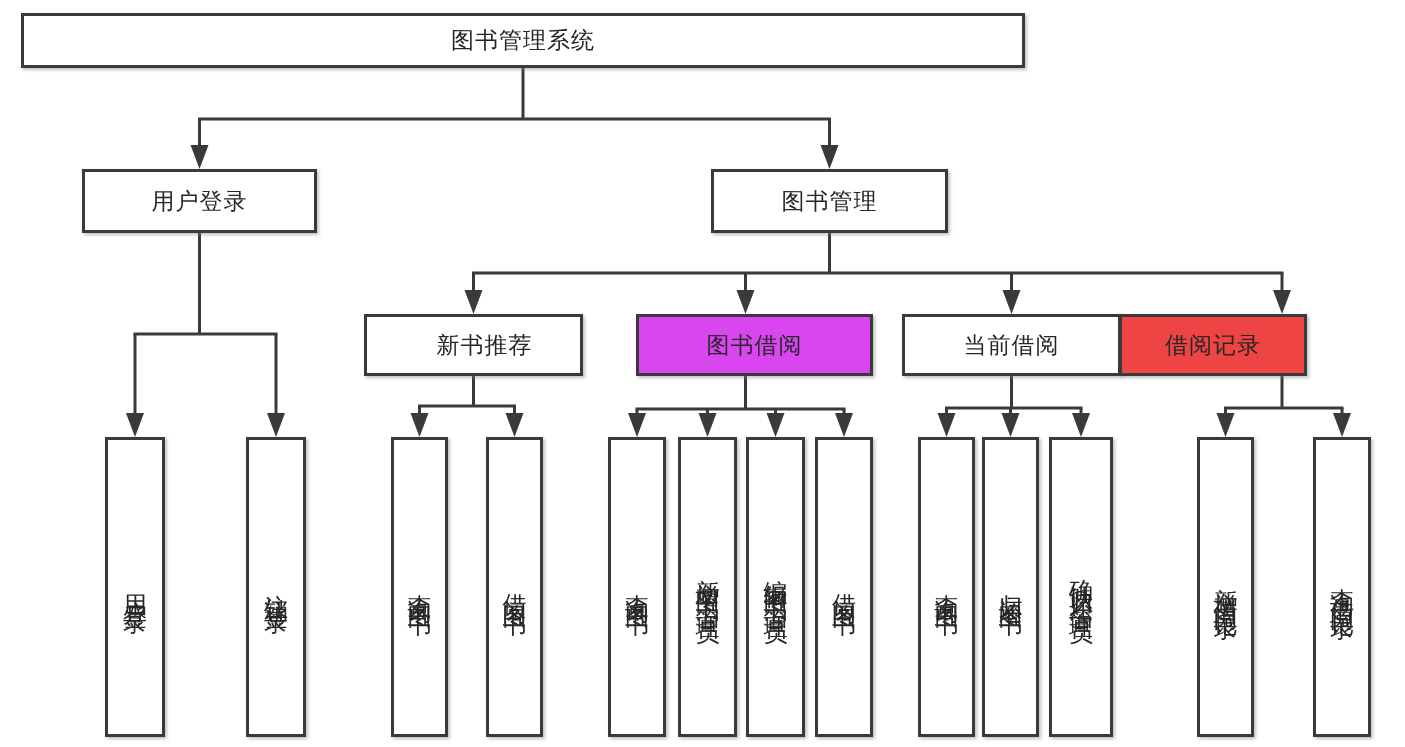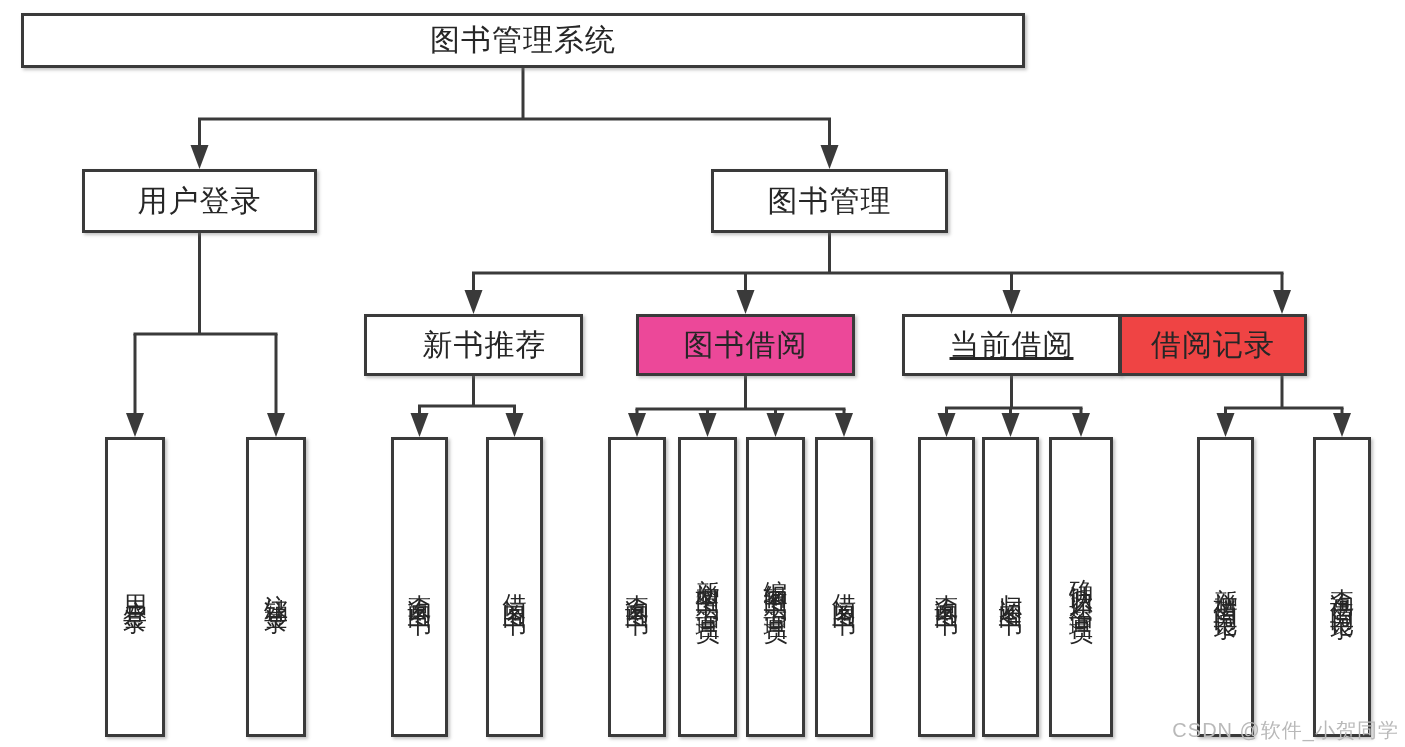--- a/index.html
+++ b/index.html
@@ -24,21 +24,21 @@
   .node {
     position: absolute;
     box-sizing: border-box;
     background: #ffffff;
     border: 3px solid #3a3a3a;
     box-shadow: 2px 2px 3px rgba(120,120,120,0.45);
     display: flex;
     align-items: center;
     justify-content: center;
     color: #262626;
-    font-size: 30px;
+    font-size: 23px;
     letter-spacing: 1px;
     white-space: nowrap;
     z-index: 2;
   }
   .node.vert {
     font-size: 24px;
   }
   .node.vert span {
     writing-mode: vertical-rl;
     letter-spacing: 6px;
@@ -124,24 +124,24 @@
       </div>
       <div class="node vert" style="left: 105px; top: 437px; width: 60px; height: 300px; border-color: rgb(58, 58, 58); background: rgb(255, 255, 255); color: rgb(38, 38, 38);">
         <span>用户登录</span>
       </div>
       <div class="node vert" style="left: 246px; top: 437px; width: 60px; height: 300px; border-color: rgb(58, 58, 58); background: rgb(255, 255, 255); color: rgb(38, 38, 38);">
         <span>注销登录</span>
       </div>
       <div class="node" style="left: 364px; top: 314px; width: 219px; height: 62px; border-color: rgb(58, 58, 58); background: rgb(255, 255, 255); color: rgb(38, 38, 38); padding-left: 22px;">
         <span>新书推荐</span>
       </div>
-      <div class="node" style="left: 636px; top: 314px; width: 219px; height: 62px; border-color: rgb(58, 58, 58); background: #ec4899; color: rgb(38, 38, 38);">
+      <div class="node" style="left: 636px; top: 314px; width: 237px; height: 62px; border-color: rgb(58, 58, 58); background: #d946ef; color: rgb(38, 38, 38);">
         <span>图书借阅</span>
       </div>
-      <div class="node" style="left: 902px; top: 314px; width: 219px; height: 62px; border-color: rgb(58, 58, 58); background: rgb(255, 255, 255); color: rgb(38, 38, 38); text-decoration: underline;">
+      <div class="node" style="left: 902px; top: 314px; width: 219px; height: 62px; border-color: rgb(58, 58, 58); background: rgb(255, 255, 255); color: rgb(38, 38, 38);">
         <span>当前借阅</span>
       </div>
       <div class="node" style="left: 1119px; top: 314px; width: 188px; height: 62px; border-color: rgb(58, 58, 58); background: #ef4444; color: rgb(38, 38, 38);">
         <span>借阅记录</span>
       </div>
       <div class="node vert" style="left: 391px; top: 437px; width: 57px; height: 300px; border-color: rgb(58, 58, 58); background: rgb(255, 255, 255); color: rgb(38, 38, 38);">
         <span>查询图书</span>
       </div>
       <div class="node vert" style="left: 486px; top: 437px; width: 57px; height: 300px; border-color: rgb(58, 58, 58); background: rgb(255, 255, 255); color: rgb(38, 38, 38);">
         <span>借阅图书</span>
@@ -167,14 +167,13 @@
       <div class="node vert" style="left: 1049px; top: 437px; width: 64px; height: 300px; border-color: rgb(58, 58, 58); background: rgb(255, 255, 255); color: rgb(38, 38, 38);">
         <span>确认归还（管理员）</span>
       </div>
       <div class="node vert" style="left: 1197px; top: 437px; width: 57px; height: 300px; border-color: rgb(58, 58, 58); background: rgb(255, 255, 255); color: rgb(38, 38, 38);">
         <span>新增借阅记录</span>
       </div>
       <div class="node vert" style="left: 1313px; top: 437px; width: 58px; height: 300px; border-color: rgb(58, 58, 58); background: rgb(255, 255, 255); color: rgb(38, 38, 38);">
         <span>查询借阅记录</span>
       </div>
     </div>
-  <div id="watermark">CSDN @软件_小贺同学</div>
 </div>
 
 </body></html>

